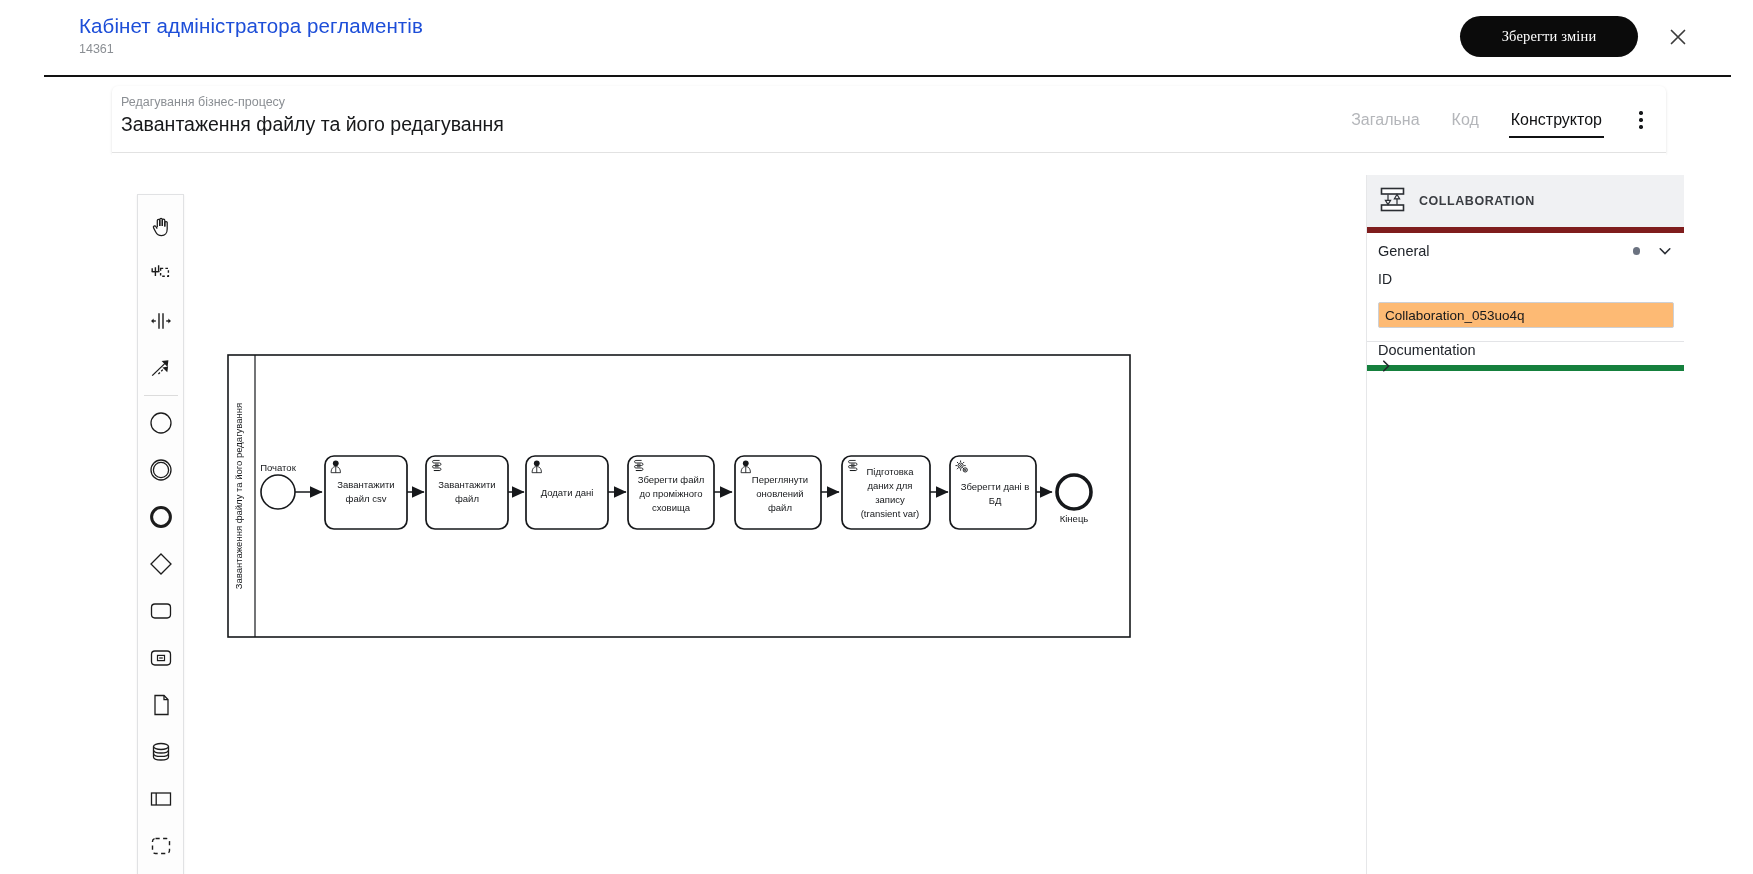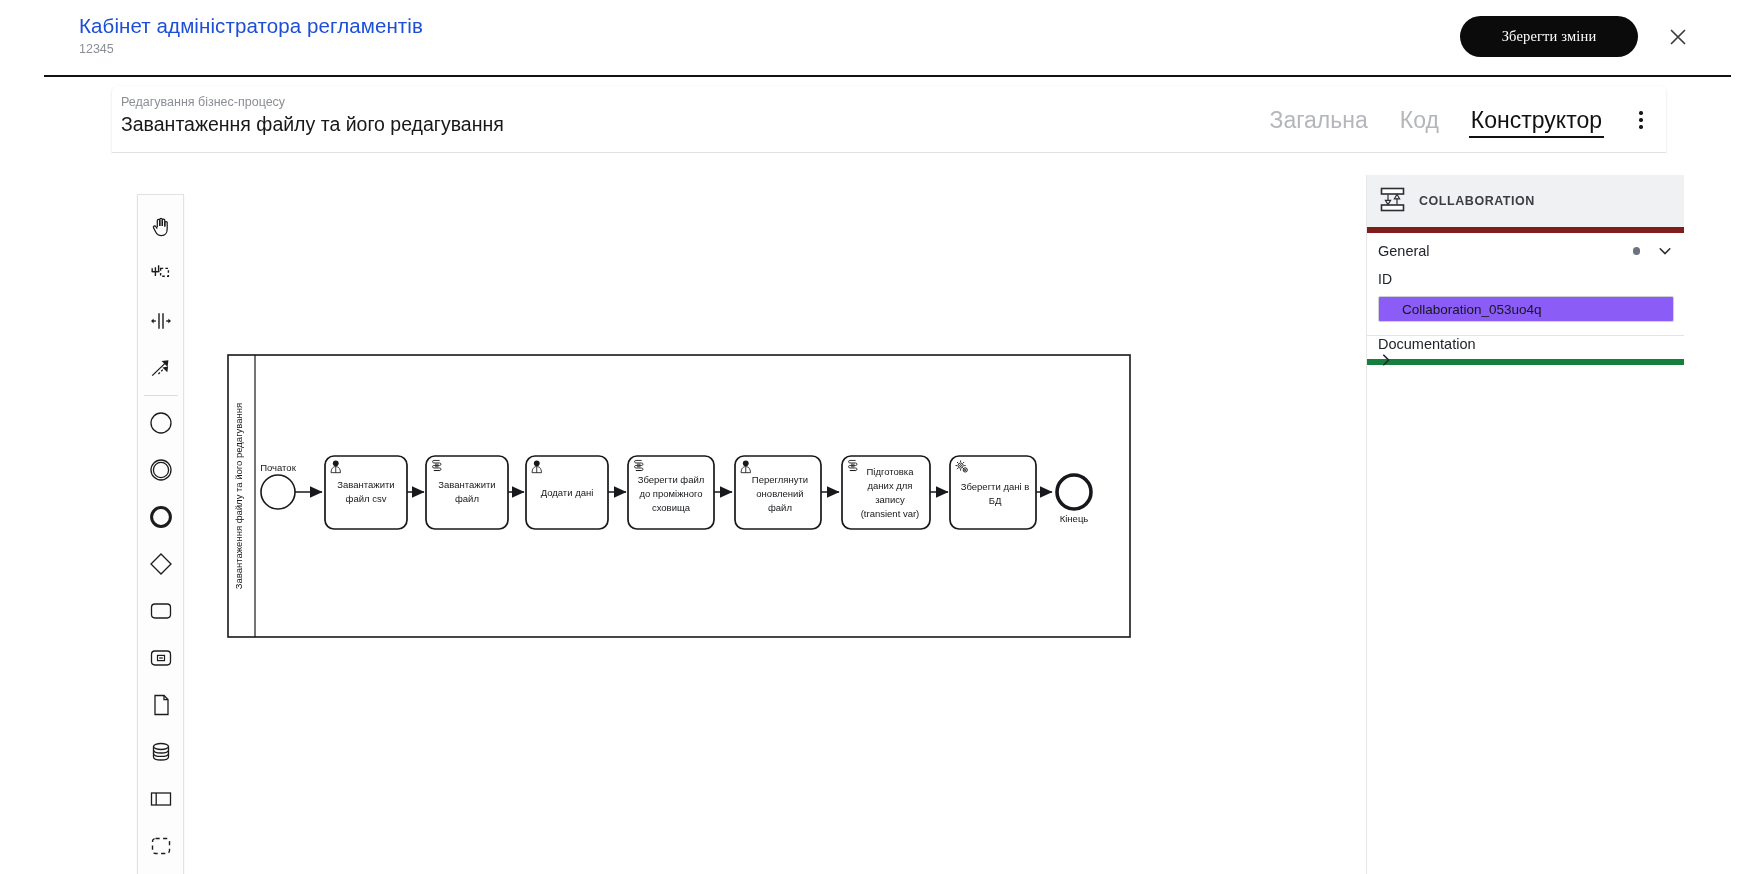--- a/index.html
+++ b/index.html
@@ -58,21 +58,21 @@
   .breadcrumb { font-size: 12.5px; color: #8b8f94; line-height: 16px; }
   .page-title {
     font-size: 19.5px; color: #17181a; line-height: 27px; margin-top: 1px;
     white-space: nowrap;
   }
   .tabs {
     position: absolute; right: 48px; top: 0; height: 67px;
     display: flex; align-items: center; gap: 0px;
   }
   .tab {
-    font-size: 23px; color: #b4b6ba; padding: 0 16px;
+    font-size: 16px; color: #b4b6ba; padding: 0 16px;
     line-height: 30px; cursor: pointer; position: relative; white-space: nowrap;
   }
   .tab.active { color: #101113; }
   .tab.active::after {
     content: ""; position: absolute; left: 14px; right: 14px; bottom: -3px;
     height: 2px; background: #101113;
   }
   .kebab {
     position: absolute; right: 14px; top: 23px;
     width: 22px; height: 22px; cursor: pointer;
@@ -119,24 +119,24 @@
     padding: 0 11px 0 11px; justify-content: space-between; gap: 16px;
   }
   .prop-group-label { font-size: 14.5px; color: #21252b; }
   .prop-group-right { display: flex; align-items: center; gap: 17px; }
   .dot-indicator { width: 7.5px; height: 7.5px; border-radius:50%; background:#6b7280; }
   .chev { color:#2b2f36; display:flex; align-items:center; }
   .prop-field-label {
     font-size: 14px; color: #21252b; padding: 2px 11px 4px 11px;
   }
   .prop-input {
-    display:block; margin: 5px 11px; width: 296px; height: 26px;
-    border: 1px solid #cdd0d5; background: #8b5cf6;
+    display:block; margin: 11px 11px; width: 296px; height: 26px;
+    border: 1px solid #cdd0d5; background: #fdba74;
     font-size: 13.5px; font-family: inherit; color: #16181b;
-    padding: 0 23px; border-radius: 2px;
+    padding: 0 6px; border-radius: 2px;
   }
   .prop-divider { height: 1px; background: #e3e4e7; margin-top: 13px; }
   .prop-row {
     height: 29px; display:flex; align-items:flex-start; justify-content: space-between;
     padding: 0 13px 0 11px; border-bottom: 6px solid #15803d; cursor: pointer; flex-direction: column;
   }
   .prop-row-label { font-size: 14.5px; color: #21252b; }
   .plus-icon { font-size: 20px; color: #22262c; line-height: 1; padding-right: 38px; }
   .chev-right { color: #22262c; display:flex; align-items:center; padding-right:0px; }
 
@@ -145,21 +145,21 @@
   .bpmn-svg { position: absolute; left: 0; top: 0; }
 </style>
 </head>
 <body>
 
 <div id="app">
 
   <div class="top-header">
     <div class="header-title-wrap">
       <div class="header-title">Кабінет адміністратора регламентів</div>
-      <div class="header-subtitle">12345</div>
+      <div class="header-subtitle">14361</div>
     </div>
     <button class="save-btn">Зберегти зміни</button>
     <div class="close-btn">
       <svg width="20" height="20" viewBox="0 0 20 20" aria-hidden="true">
         <path d="M3.5 3.5 L16.5 16.5 M16.5 3.5 L3.5 16.5" stroke="#3c3c3c" stroke-width="1.7" fill="none" stroke-linecap="round"></path>
       </svg>
     </div>
   </div>
   <div class="hrule"></div>
 

